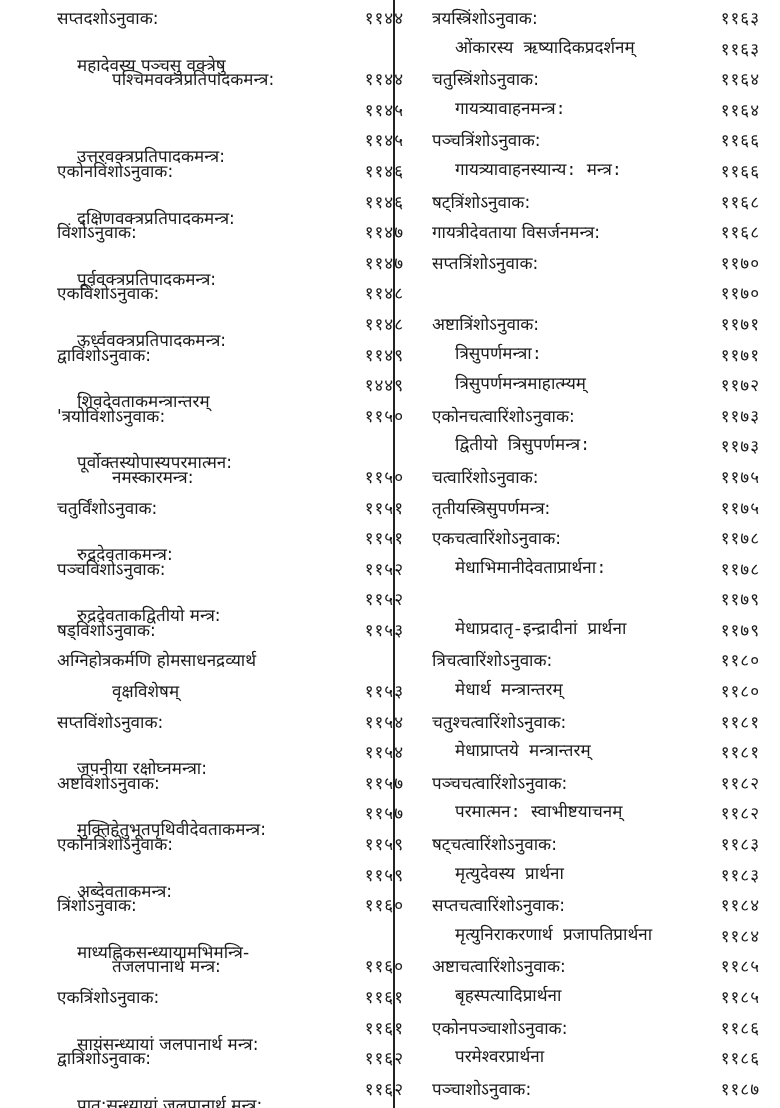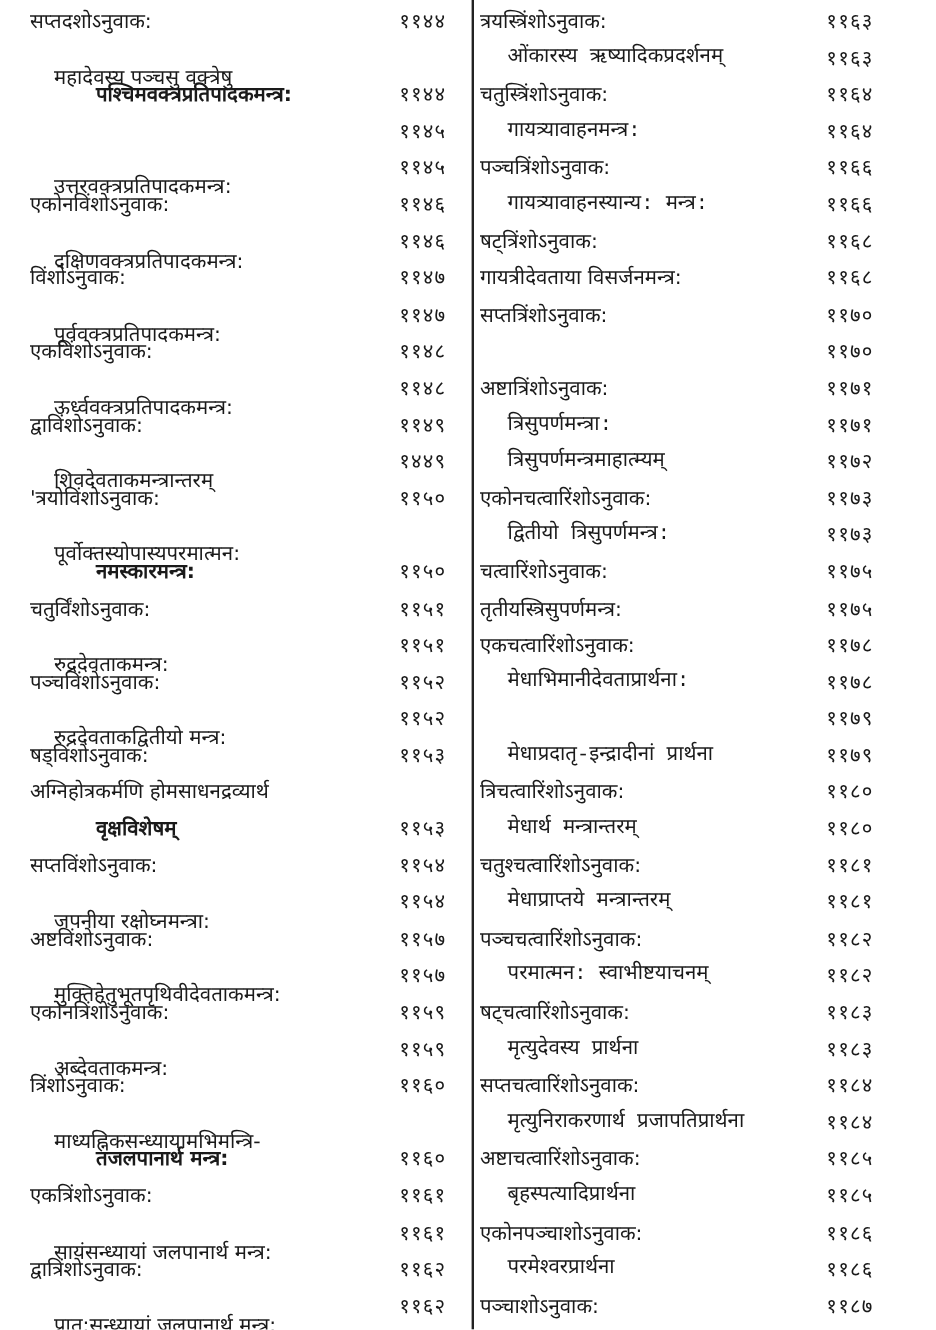--- a/index.html
+++ b/index.html
@@ -16,20 +16,21 @@
       font-family: "DejaVu Sans", "Liberation Sans", sans-serif;
     }
     .page {
       position: absolute;
       left: 0; top: 0;
       width: 780px; height: 1108px;
     }
     .col {
       position: absolute;
       top: 3px;
+      padding-left: 32px;
     }
     .col.left  { left: 0;   width: 392px; }
     .col.right { left: 397px; width: 383px; }
     .divider {
       position: absolute;
       left: 393px;
       top: 0;
       width: 2px;
       height: 1108px;
       background: #222;
@@ -48,21 +49,21 @@
     .row .page-no {
       position: absolute;
       top: 0;
       letter-spacing: 1px;
     }
     .col.left .row .page-no  { right: 20px; }
     .col.right .row .page-no { right: 52px; }
 
     .col.left .lvl-0 .label { left: 25px; }
     .col.left .lvl-1 .label { left: 45px; margin-top: 16px; }
-    .col.left .lvl-2 .label { left: 80px; font-weight: bold; }
+    .col.left .lvl-2 .label { left: 80px; }
     .col.right .lvl-0 .label { left: 3px; }
     .col.right .lvl-1 .label { left: 26px; font-family: Liberation Mono, monospace; }
   </style>
 </head>
 <body>
 
 <div class="page">
   <div class="col left" id="col-left">
       <div class="row lvl-0">
         <span class="label">सप्तदशोऽनुवाक:</span>

